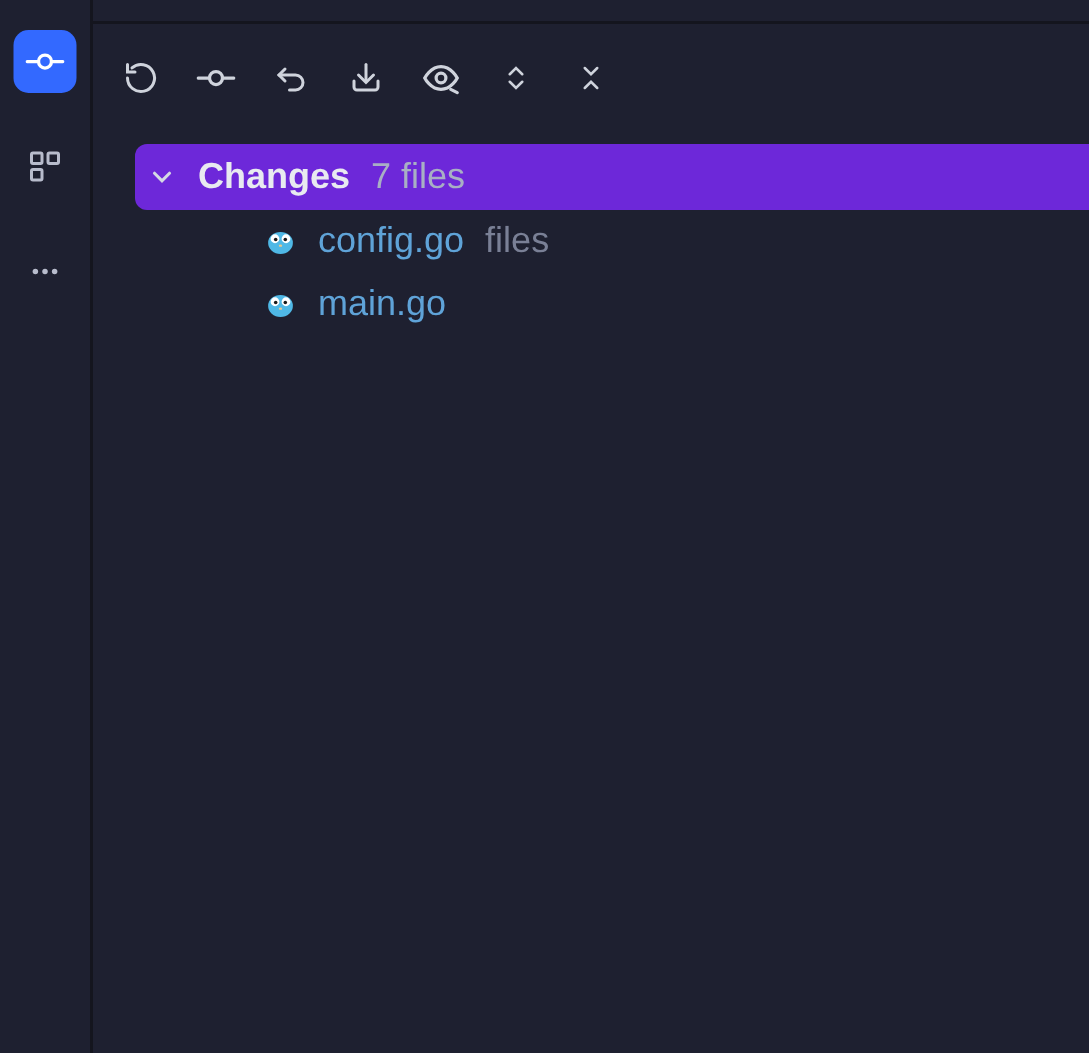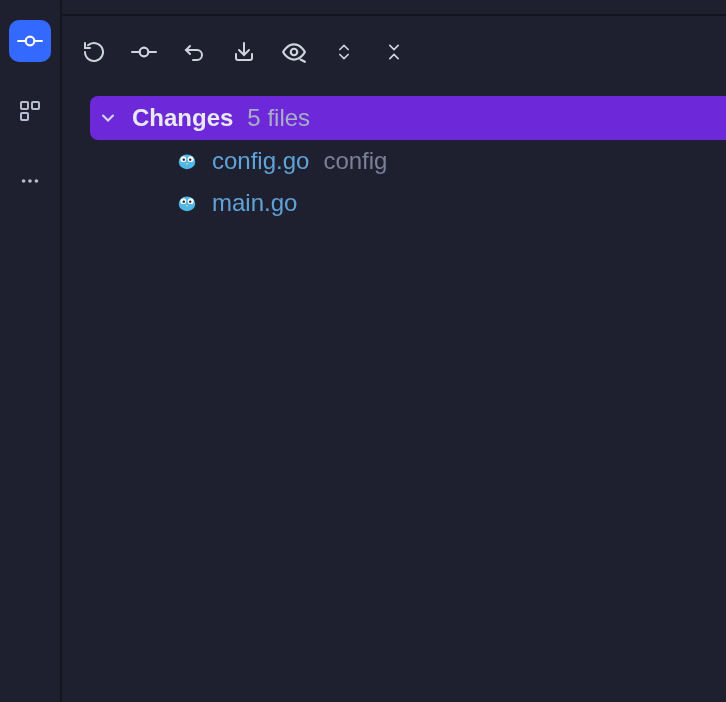--- a/index.html
+++ b/index.html
@@ -177,36 +177,36 @@
       </svg>
     </div>
   </div>
 
   <div class="tree">
     <div class="changes-header">
       <svg class="chev" width="20" height="20" viewBox="0 0 24 24" fill="none" stroke="currentColor" stroke-width="2.5" stroke-linecap="round">
         <polyline points="6 9 12 15 18 9"></polyline>
       </svg>
       <span class="changes-label">Changes</span>
-      <span class="changes-count">5 files</span>
+      <span class="changes-count">7 files</span>
     </div>
 
     <div class="file-row">
       <span class="go-icon">
         <svg width="22" height="22" viewBox="0 0 24 24">
           <ellipse cx="12" cy="13" rx="9" ry="8" fill="#4fb8e6"></ellipse>
           <ellipse cx="8" cy="10" rx="3.2" ry="3.2" fill="#ffffff"></ellipse>
           <ellipse cx="16" cy="10" rx="3.2" ry="3.2" fill="#ffffff"></ellipse>
           <circle cx="8.5" cy="10.5" r="1.3" fill="#1a1a1a"></circle>
           <circle cx="15.5" cy="10.5" r="1.3" fill="#1a1a1a"></circle>
           <ellipse cx="12" cy="15" rx="1.2" ry="0.9" fill="#e8c98f"></ellipse>
         </svg>
       </span>
       <span class="file-name">config.go</span>
-      <span class="file-dir">config</span>
+      <span class="file-dir">files</span>
     </div>
 
     <div class="file-row">
       <span class="go-icon">
         <svg width="22" height="22" viewBox="0 0 24 24">
           <ellipse cx="12" cy="13" rx="9" ry="8" fill="#4fb8e6"></ellipse>
           <ellipse cx="8" cy="10" rx="3.2" ry="3.2" fill="#ffffff"></ellipse>
           <ellipse cx="16" cy="10" rx="3.2" ry="3.2" fill="#ffffff"></ellipse>
           <circle cx="8.5" cy="10.5" r="1.3" fill="#1a1a1a"></circle>
           <circle cx="15.5" cy="10.5" r="1.3" fill="#1a1a1a"></circle>

